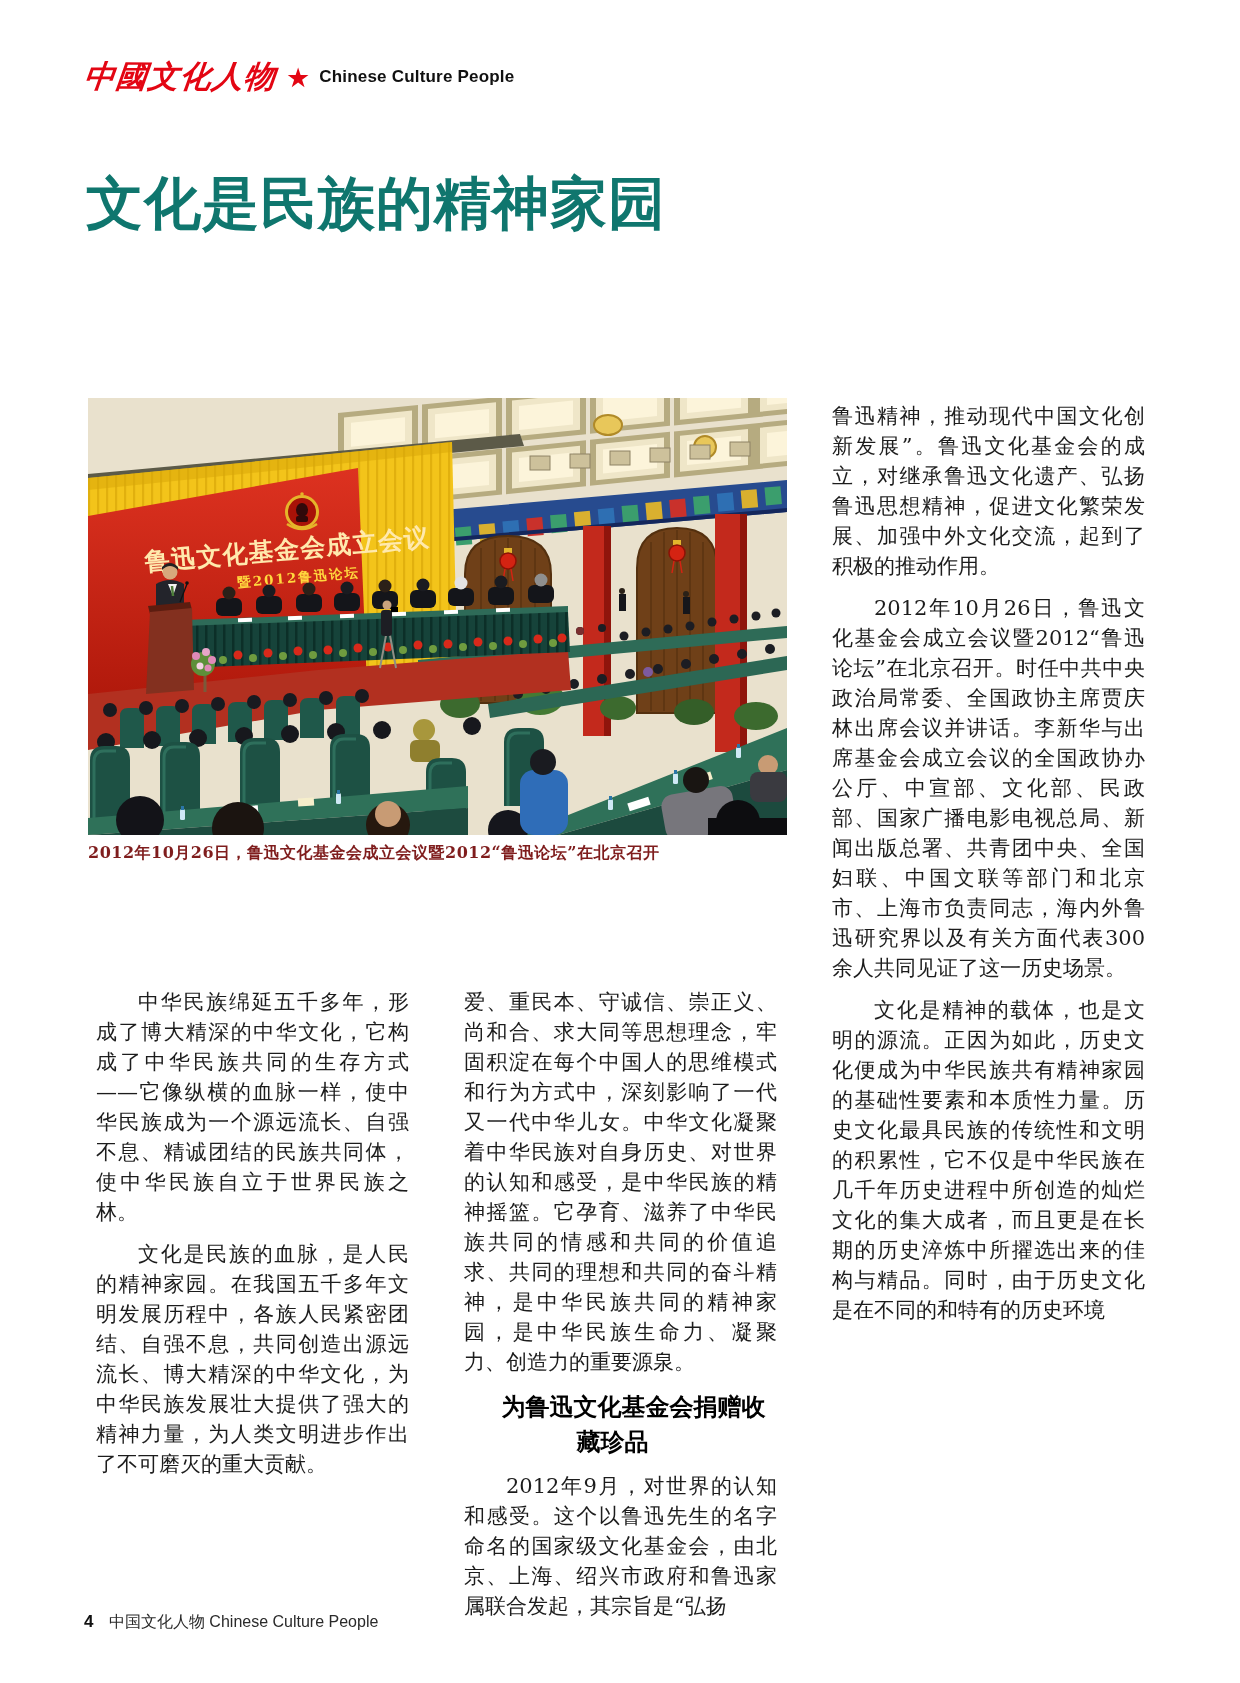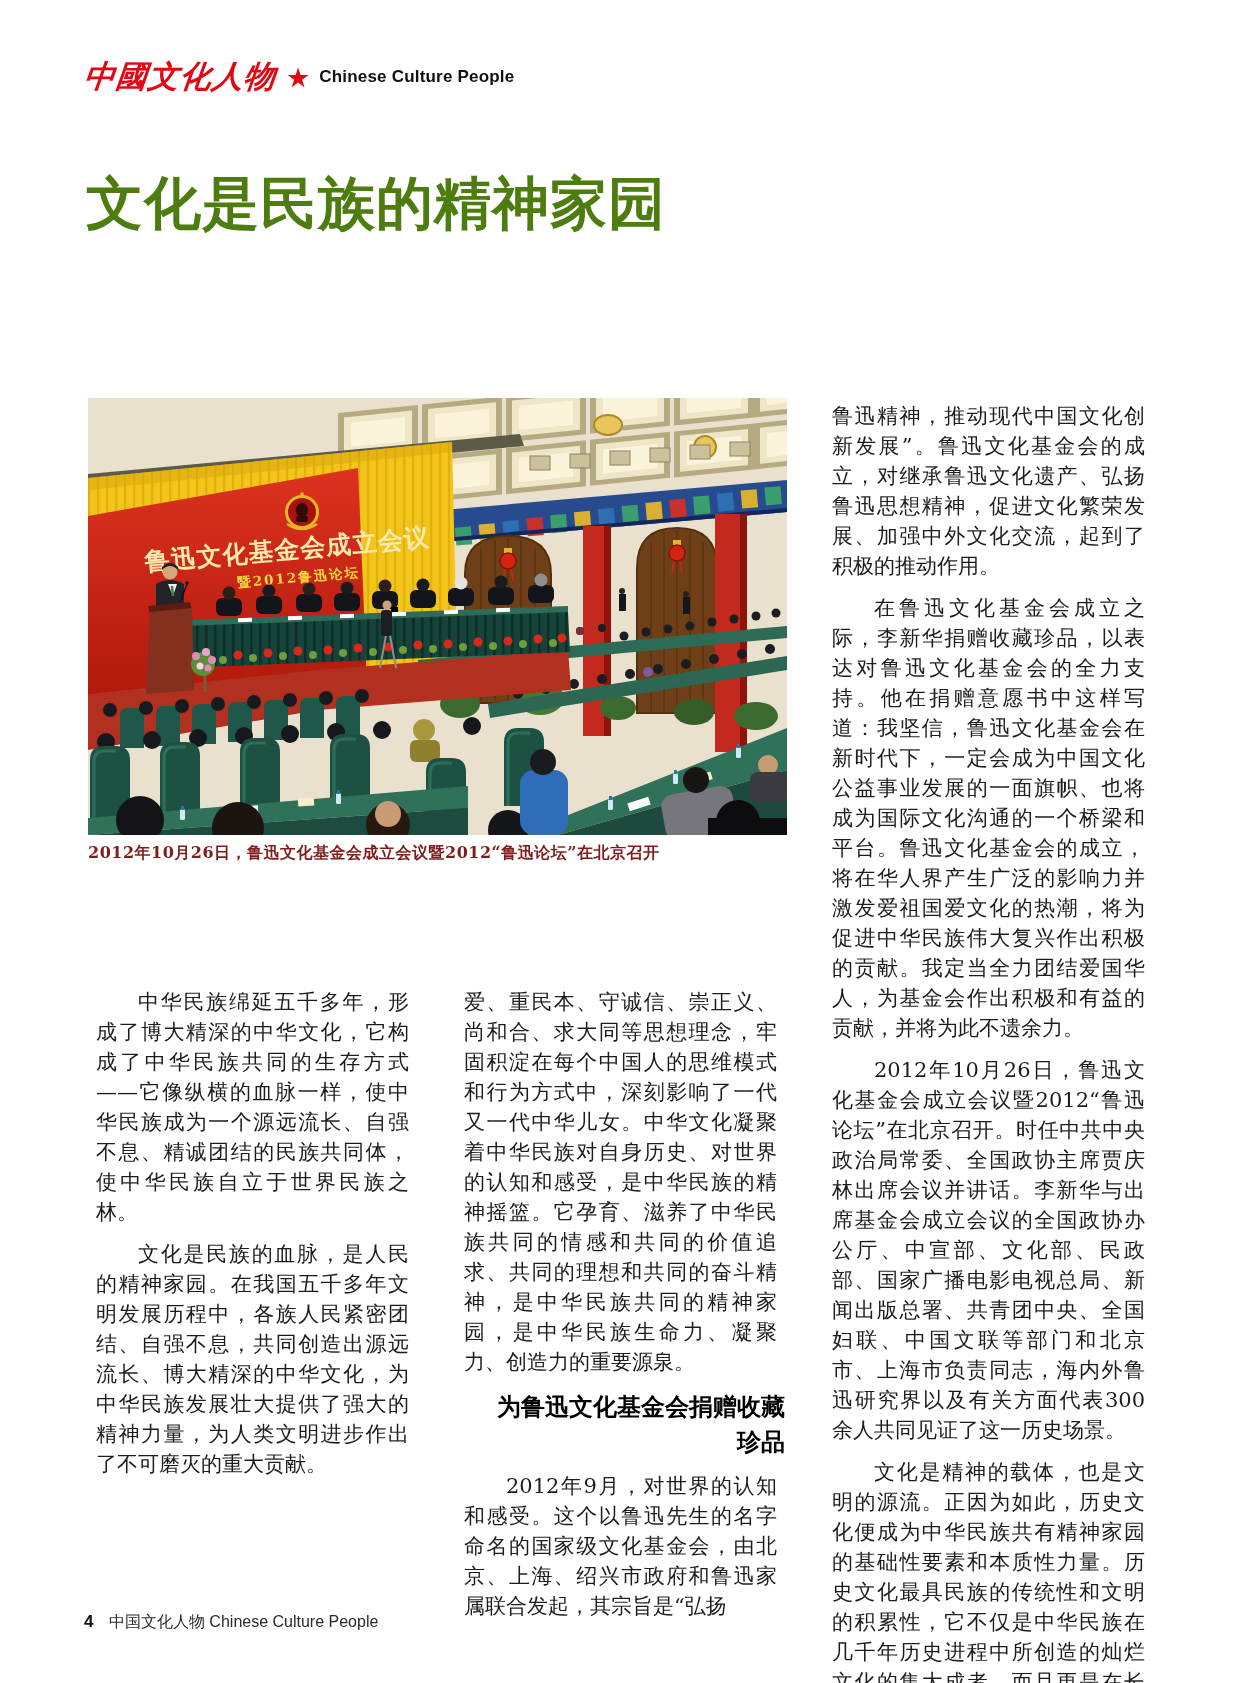--- a/index.html
+++ b/index.html
@@ -13,41 +13,41 @@
     font-size:31px;font-weight:bold;color:#e30613;font-style:italic;
     letter-spacing:1px;transform:skewX(-6deg);white-space:nowrap;
   }
   .logo-star{color:#e30613;font-size:27px;margin:0 9px 0 10px;font-style:normal;}
   .logo-en{
     font-family:"Liberation Sans","DejaVu Sans",sans-serif;font-weight:bold;
     font-size:17px;color:#111;letter-spacing:0.2px;text-align:right;
   }
   .headline{
     position:absolute;left:86px;top:166px;margin:0;
-    font-size:57px;font-weight:bold;color:#4d7c0f;letter-spacing:1px;white-space:nowrap;
+    font-size:57px;font-weight:bold;color:#0f766e;letter-spacing:1px;white-space:nowrap;
   }
   .photo{position:absolute;left:88px;top:398px;width:699px;height:437px;margin:0;}
   .photo svg{display:block;width:699px;height:437px;}
   .caption{
     position:absolute;left:88px;top:843px;width:680px;
     font-size:16px;font-weight:600;color:#7f1d1d;letter-spacing:0.5px;
   }
   .col{
     position:absolute;width:337px;font-size:21px;line-height:30px;
     text-align:justify;color:#1c1c1c;
   }
   .col p{margin:12px;text-indent:2em;}
   .col p.cont{text-indent:0;}
   .col1{left:84px;top:975px;}
   .col2{left:452px;top:975px;}
   .col3{left:820px;top:389px;}
   .subhead{
     font-family:"Liberation Sans","DejaVu Sans",sans-serif;
     font-size:24px;line-height:35px;font-weight:bold;color:#000;
-    margin:11px 4px 9px 0;text-indent:42px;text-align:right;
+    margin:11px 16px 9px 0;text-indent:42px;text-align:center;
   }
   .pagefoot{
     position:absolute;left:84px;top:1612px;
     font-family:"Liberation Sans","DejaVu Sans",sans-serif;font-size:16px;color:#2a2a2a;
   }
   .pnum{font-weight:bold;font-size:17px;color:#111;margin-right:11px;}
 </style>
 </head>
 <body>
 
@@ -436,21 +436,20 @@
 </div>
 
 <div class="col col2">
   <p class="cont">爱、重民本、守诚信、崇正义、尚和合、求大同等思想理念，牢固积淀在每个中国人的思维模式和行为方式中，深刻影响了一代又一代中华儿女。中华文化凝聚着中华民族对自身历史、对世界的认知和感受，是中华民族的精神摇篮。它孕育、滋养了中华民族共同的情感和共同的价值追求、共同的理想和共同的奋斗精神，是中华民族共同的精神家园，是中华民族生命力、凝聚力、创造力的重要源泉。</p>
   <h3 class="subhead">为鲁迅文化基金会捐赠收藏珍品</h3>
   <p>2012年9月，对世界的认知和感受。这个以鲁迅先生的名字命名的国家级文化基金会，由北京、上海、绍兴市政府和鲁迅家属联合发起，其宗旨是“弘扬</p>
 </div>
 
 <div class="col col3">
   <p class="cont">鲁迅精神，推动现代中国文化创新发展”。鲁迅文化基金会的成立，对继承鲁迅文化遗产、弘扬鲁迅思想精神，促进文化繁荣发展、加强中外文化交流，起到了积极的推动作用。</p>
-  <p>在鲁迅文化基金会成立之际，李新华捐赠收藏珍品，以表达对鲁迅文化基金会的全力支持。他在捐赠意愿书中这样写道：我坚信，鲁迅文化基金会在新时代下，一定会成为中国文化公益事业发展的一面旗帜、也将成为国际文化沟通的一个桥梁和平台。鲁迅文化基金会的成立，将在华人界产生广泛的影响力并激发爱祖国爱文化的热潮，将为促进中华民族伟大复兴作出积极的贡献。我定当全力团结爱国华人，为基金会作出积极和有益的贡献，并将为此不遗余力。</p>
   <p>2012年10月26日，鲁迅文化基金会成立会议暨2012“鲁迅论坛”在北京召开。时任中共中央政治局常委、全国政协主席贾庆林出席会议并讲话。李新华与出席基金会成立会议的全国政协办公厅、中宣部、文化部、民政部、国家广播电影电视总局、新闻出版总署、共青团中央、全国妇联、中国文联等部门和北京市、上海市负责同志，海内外鲁迅研究界以及有关方面代表300余人共同见证了这一历史场景。</p>
   <p>文化是精神的载体，也是文明的源流。正因为如此，历史文化便成为中华民族共有精神家园的基础性要素和本质性力量。历史文化最具民族的传统性和文明的积累性，它不仅是中华民族在几千年历史进程中所创造的灿烂文化的集大成者，而且更是在长期的历史淬炼中所擢选出来的佳构与精品。同时，由于历史文化是在不同的和特有的历史环境</p>
 </div>
 
 <footer class="pagefoot">
   <span class="pnum">4</span>
   <span class="pmag">中国文化人物 Chinese Culture People</span>
 </footer>
 
 </body></html>

